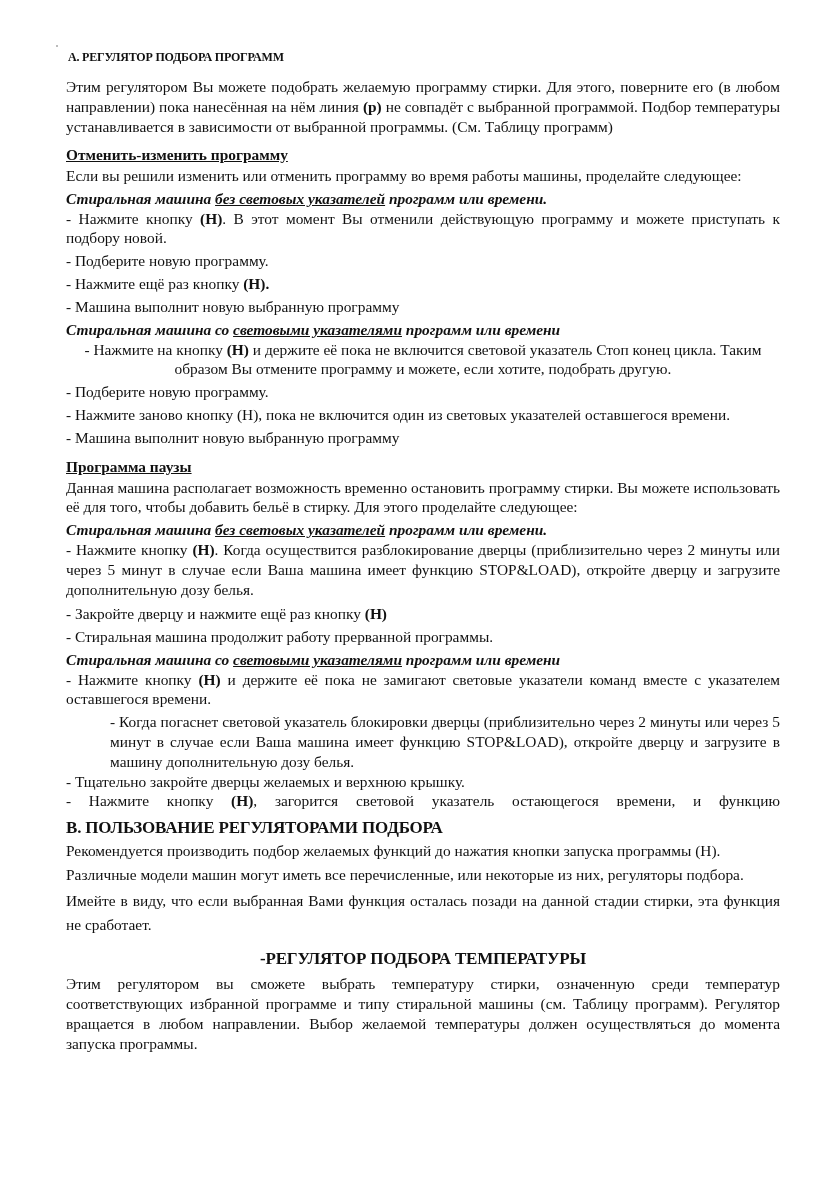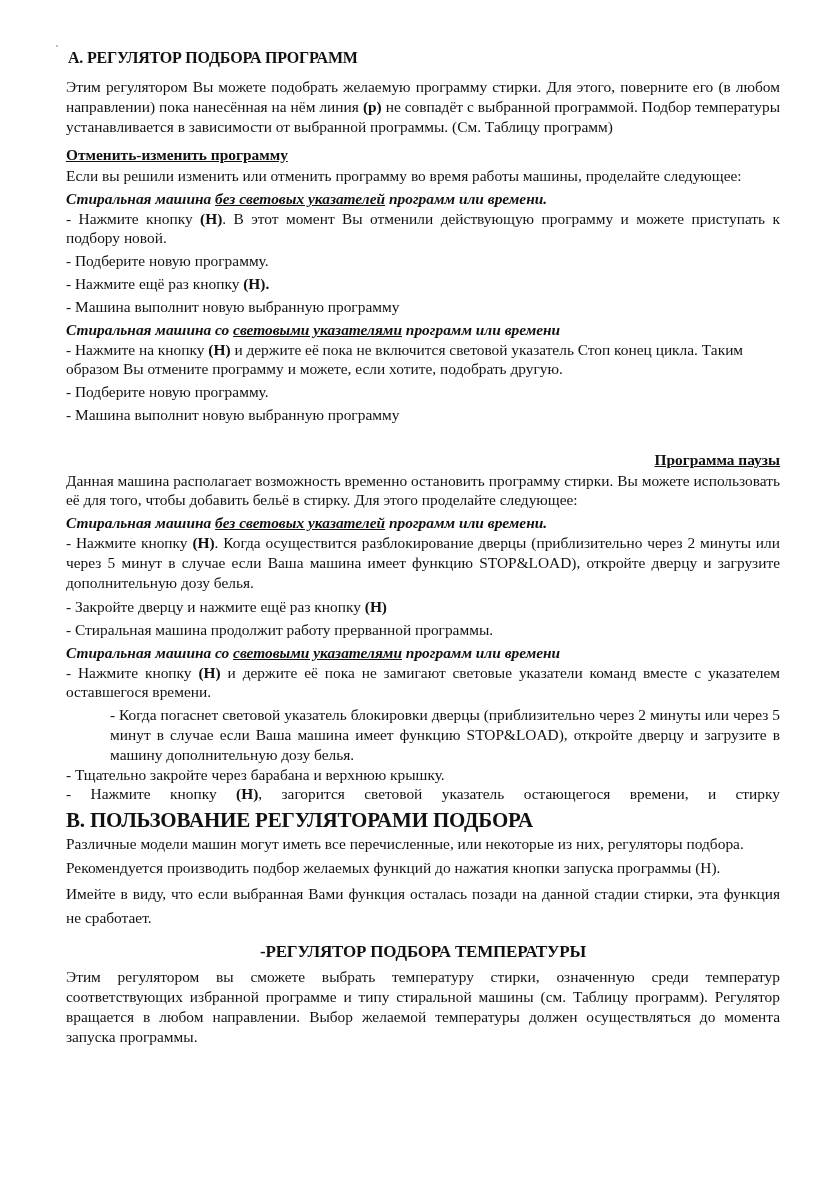--- a/index.html
+++ b/index.html
@@ -2,21 +2,21 @@
 <html><head>
 <meta charset="utf-8">
 <style>
   html, body { margin: 0; padding: 0; background: #ffffff; }
   body { width: 840px; height: 1190px; position: relative; overflow: hidden; }
   .page {
     position: absolute; left: 66px; top: 48px; width: 714px;
     font-family: "Liberation Serif", serif; font-size: 15.4px; color: #111;
     line-height: 19px;
   }
-  .h1 { font-weight: bold; font-size: 16px; margin: 0 0 10px 0; letter-spacing: -0.2px; }
+  .h1 { font-weight: bold; font-size: 12px; margin: 0 0 10px 0; letter-spacing: -0.2px; }
   .h1.a { margin-left: 2px; }
   .p { text-align: justify; margin: 0 0 4px 0; }
   .p.last-line-justify { text-align-last: justify; }
   .sub { font-weight: bold; text-decoration: underline; margin: 6px 0 2px 0; }
   .ital { font-weight: bold; font-style: italic; margin: 3px 0 1px 0; }
   .ital u { text-decoration: underline; text-align: right; }
   b { font-weight: bold; }
   .dot { position: absolute; left: 56px; top: 45px; width: 2px; height: 2px; background: #bbb; }
 </style>
 </head>
@@ -42,53 +42,54 @@
   </div>
   <div class="p">- Подберите новую программу.</div>
   <div class="p">
     <span>- Нажмите ещё раз кнопку </span><b>(Н).</b>
   </div>
   <div class="p">- Машина выполнит новую выбранную программу</div>
 
   <div class="ital">
     <span>Стиральная машина со </span><u>световыми указателями</u><span> программ или времени</span>
   </div>
-  <div class="p" style="text-align:left;">
+  <div class="p" style="text-align:center;">
     <span>- Нажмите на кнопку </span><b>(Н)</b><span> и держите её пока не включится световой указатель Стоп конец цикла. Таким образом Вы отмените программу и можете, если хотите, подобрать другую.</span>
   </div>
   <div class="p">- Подберите новую программу.</div>
+  <div class="p">- Нажмите заново кнопку (Н), пока не включится один из световых указателей оставшегося времени.</div>
   <div class="p">-  Машина выполнит новую выбранную программу</div>
 
-  <div class="sub" style="margin-top:26px;text-align:right;">Программа паузы</div>
+  <div class="sub" style="margin-top:10px;">Программа паузы</div>
   <div class="p">Данная машина располагает возможность временно остановить программу стирки. Вы можете использовать её для того, чтобы добавить бельё в стирку. Для этого проделайте следующее:</div>
 
   <div class="ital">
     <span>Стиральная машина </span><u>без световых указателей</u><span>  программ или времени.</span>
   </div>
   <div class="p" style="line-height:20px;">
     <span>- Нажмите кнопку </span><b>(Н)</b><span>. Когда осуществится разблокирование дверцы (приблизительно через 2 минуты или через 5 минут в случае если Ваша машина имеет функцию STOP&amp;LOAD), откройте дверцу и загрузите дополнительную дозу белья.</span>
   </div>
   <div class="p">
     <span>- Закройте дверцу и нажмите ещё раз кнопку </span><b>(Н)</b>
   </div>
   <div class="p">- Стиральная машина продолжит работу прерванной программы.</div>
 
   <div class="ital">
     <span>Стиральная машина со </span><u>световыми указателями</u><span> программ или времени</span>
   </div>
   <div class="p">
     <span>- Нажмите кнопку </span><b>(Н)</b><span> и держите её пока не замигают световые указатели команд  вместе с указателем оставшегося времени.</span>
   </div>
   <div class="p" style="line-height:20px;margin-bottom:0;margin-left:44px;">- Когда погаснет световой указатель блокировки дверцы (приблизительно через 2 минуты или через 5 минут в случае если Ваша машина имеет функцию STOP&amp;LOAD), откройте дверцу и загрузите в машину дополнительную дозу белья.</div>
-  <div class="p" style="margin-bottom:0;">- Тщательно закройте через барабана и верхнюю крышку.</div>
+  <div class="p" style="margin-bottom:0;">- Тщательно закройте дверцы желаемых и верхнюю крышку.</div>
   <div class="p last-line-justify">
-    <span>- Нажмите кнопку </span><b>(Н)</b><span>, загорится световой указатель остающегося времени, и стирку</span>
+    <span>- Нажмите кнопку </span><b>(Н)</b><span>, загорится световой указатель остающегося времени, и функцию</span>
   </div>
 
-  <div class="h1" style="font-size:21px;margin-top:8px;margin-bottom:4px;">В. ПОЛЬЗОВАНИЕ РЕГУЛЯТОРАМИ ПОДБОРА</div>
+  <div class="h1" style="font-size:17px;margin-top:8px;margin-bottom:4px;">В. ПОЛЬЗОВАНИЕ РЕГУЛЯТОРАМИ ПОДБОРА</div>
+  <div class="p" style="line-height:20px;">Рекомендуется производить подбор желаемых функций до нажатия кнопки запуска программы (Н).</div>
   <div class="p" style="line-height:20px;">Различные модели машин могут иметь все перечисленные, или некоторые из них, регуляторы подбора.</div>
-  <div class="p" style="line-height:20px;">Рекомендуется производить подбор желаемых функций до нажатия кнопки запуска программы (Н).</div>
   <div class="p" style="line-height:24px;">Имейте в виду, что если выбранная Вами функция осталась позади на данной стадии стирки, эта функция не сработает.</div>
 
   <div class="h1" style="font-size:17px;margin-top:12px;margin-bottom:6px;text-align:center;">-РЕГУЛЯТОР ПОДБОРА ТЕМПЕРАТУРЫ</div>
   <div class="p" style="line-height:20px;">Этим регулятором вы сможете выбрать температуру стирки, означенную среди температур соответствующих избранной программе и типу стиральной машины (см. Таблицу программ). Регулятор вращается в любом направлении. Выбор желаемой температуры должен осуществляться до момента запуска программы.</div>
 
 </div>
 
 </body></html>

